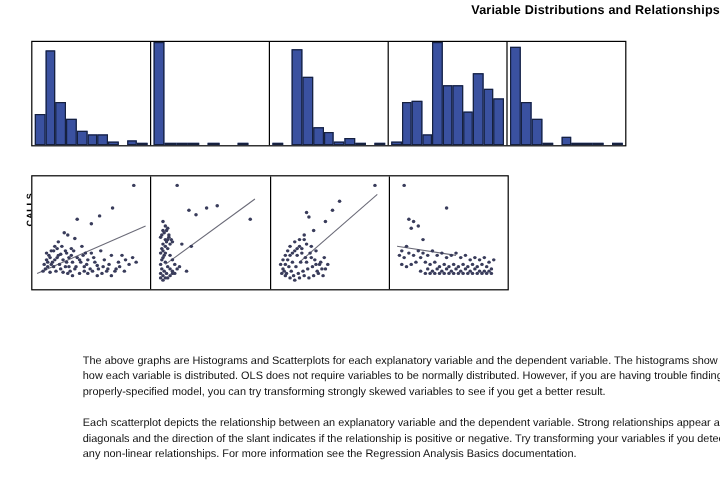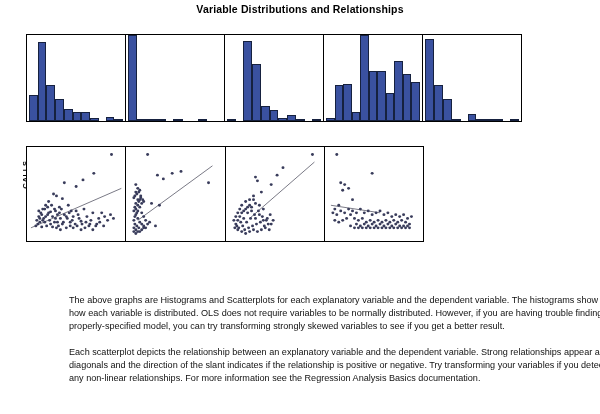--- a/index.html
+++ b/index.html
@@ -15,21 +15,21 @@
     overflow: hidden;
     position: relative;
   }
 
   
   #chart-title {
     position: absolute;
     top: 3px;
     left: 0;
     width: 600px;
-    text-align: center;
+    text-align: right;
     font-size: 10.5px;
     font-weight: bold;
     letter-spacing: 0.15px;
     color: #000;
   }
 
   
   #hist-row {
     position: absolute;
     left: 26px;

